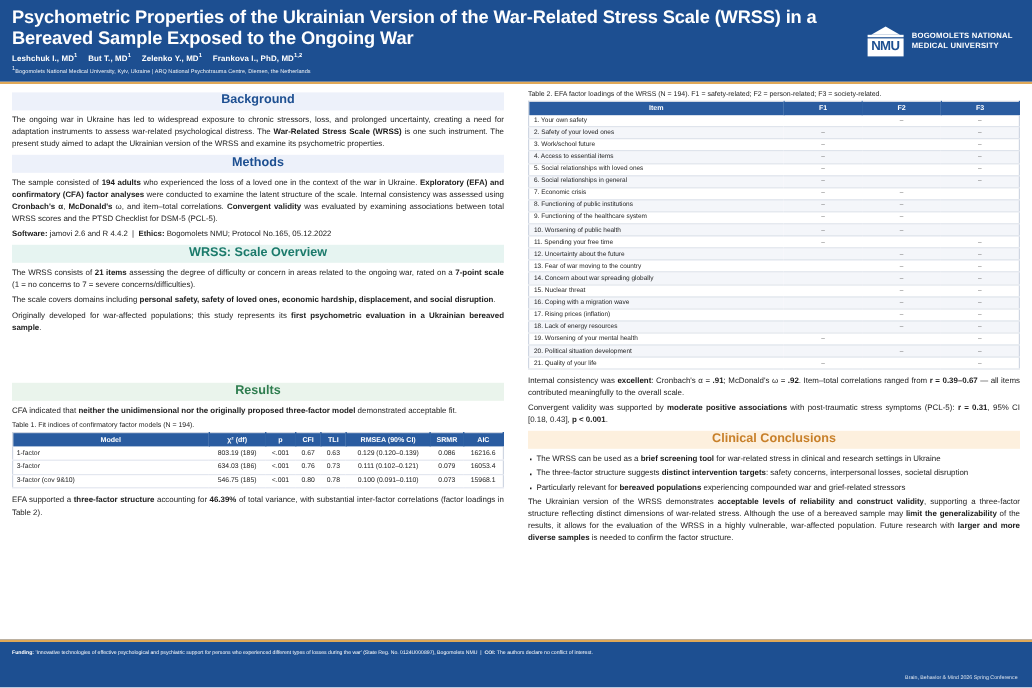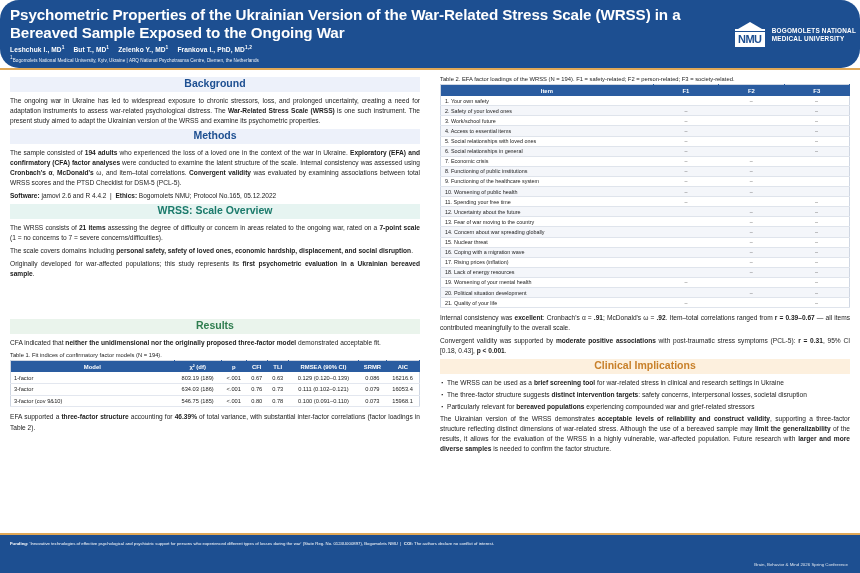--- a/index.html
+++ b/index.html
@@ -11,21 +11,20 @@
   }
   .poster { position: relative; width: 860px; height: 573px; background:#fff; }
 
   
   .header {
     background: #1d4f91;
     color: #ffffff;
     padding: 6px 10px 7px 10px;
     height: 68px;
     position: relative;
-    border-radius: 19px;
   }
   .title {
     font-size: 15.2px;
     font-weight: bold;
     line-height: 1.18;
     letter-spacing: -0.1px;
     max-width: 700px;
   }
   .authors {
     margin-top: 3px;
@@ -36,21 +35,21 @@
   .authors .au { margin-right: 9px; white-space: nowrap; }
   .authors sup, .affil sup { font-size: 4.8px; vertical-align: super; }
   .affil {
     margin-top: 2px;
     font-size: 4.6px;
     letter-spacing: 0.05px;
     opacity: .93;
   }
   .logo-block {
     position: absolute;
-    right: 4px; top: 22px;
+    right: 16px; top: 22px;
     display: flex; align-items: center; gap: 5px;
   }
   .logo-mark { position: relative; width: 34px; height: 26px; }
   .logo-mark .roof {
     position:absolute; left:5px; top:0; width:0;height:0;
     border-left: 12px solid transparent;
     border-right: 12px solid transparent;
     border-bottom: 7px solid #fff;
   }
   .logo-mark .bar {
@@ -385,21 +384,21 @@
               <td class="dash">–</td>
               <td class="dash"></td>
               <td class="dash">–</td>
             </tr>
           </tbody>
       </table>
 
       <p class="body" style="margin-top:5px">Internal consistency was <b>excellent</b>: Cronbach's α = <b>.91</b>; McDonald's ω = <b>.92</b>. Item–total correlations ranged from <b>r = 0.39–0.67</b> — all items contributed meaningfully to the overall scale.</p>
       <p class="body">Convergent validity was supported by <b>moderate positive associations</b> with post-traumatic stress symptoms (PCL-5): <b>r = 0.31</b>, 95% CI [0.18, 0.43], <b>p &lt; 0.001</b>.</p>
 
-      <div class="sec-head sec-orange">Clinical Implications</div>
+      <div class="sec-head sec-orange">Clinical Conclusions</div>
       <ul class="bullets" id="clinical-bullets">
           <li>The WRSS can be used as a <b>brief screening tool</b> for war-related stress in clinical and research settings in Ukraine</li>
           <li>The three-factor structure suggests <b>distinct intervention targets</b>: safety concerns, interpersonal losses, societal disruption</li>
           <li>Particularly relevant for <b>bereaved populations</b> experiencing compounded war and grief-related stressors</li>
         </ul>
 
       <p class="body">The Ukrainian version of the WRSS demonstrates <b>acceptable levels of reliability and construct validity</b>, supporting a three-factor structure reflecting distinct dimensions of war-related stress. Although the use of a bereaved sample may <b>limit the generalizability</b> of the results, it allows for the evaluation of the WRSS in a highly vulnerable, war-affected population. Future research with <b>larger and more diverse samples</b> is needed to confirm the factor structure.</p>
     </div>
   </div>
 

